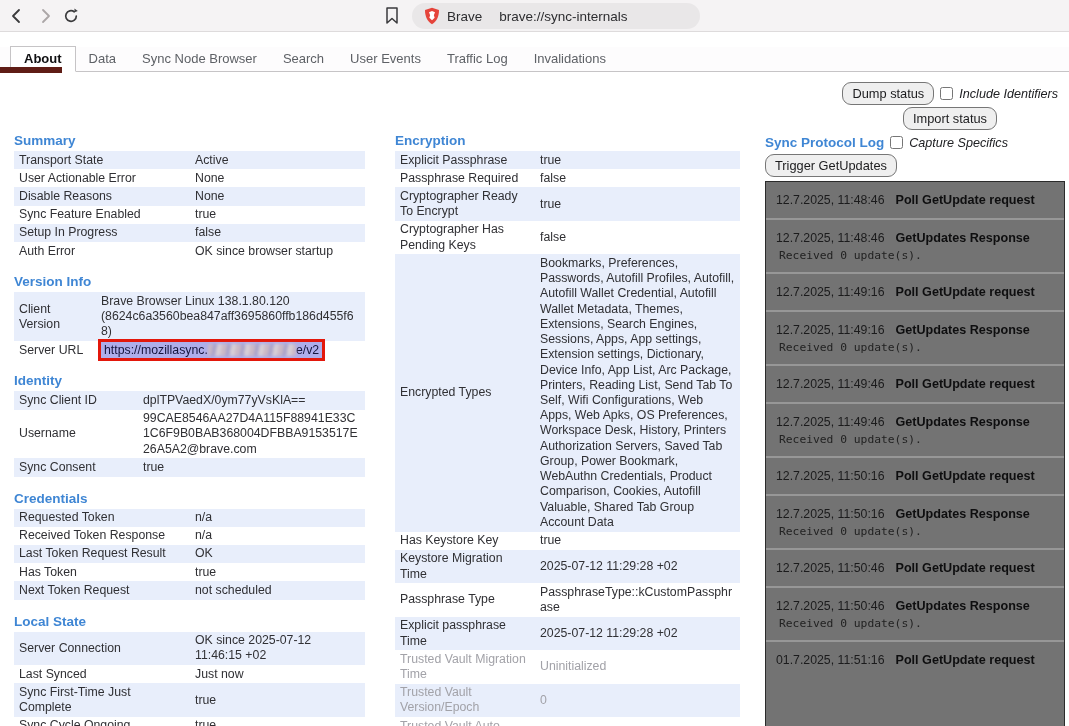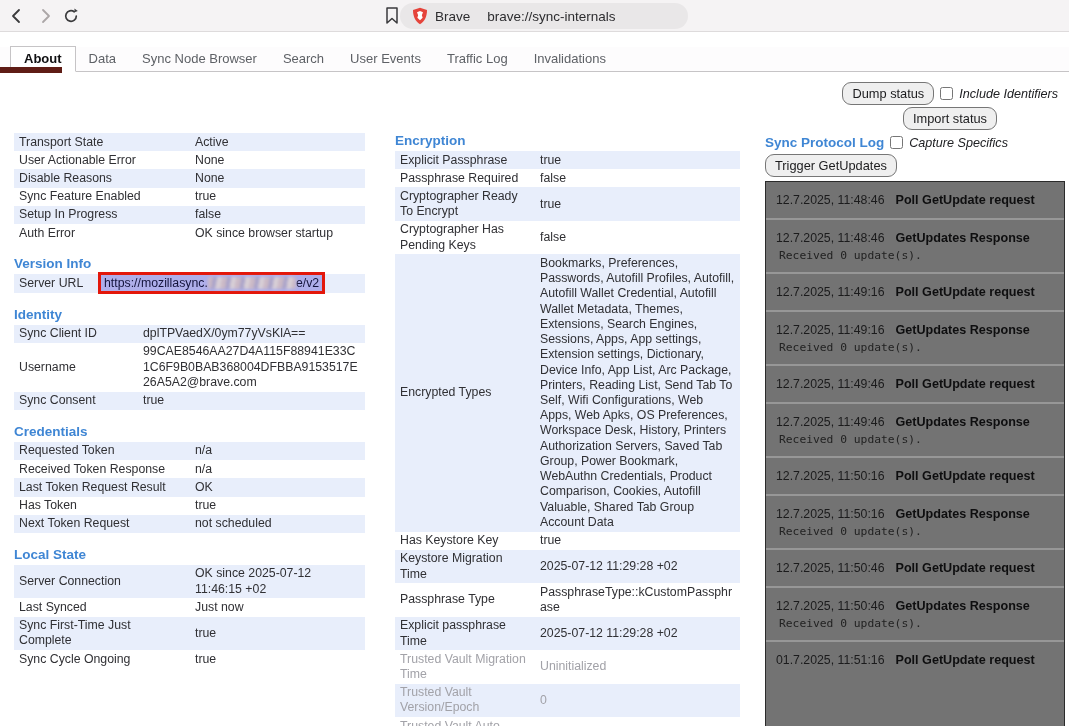--- a/index.html
+++ b/index.html
@@ -11,21 +11,21 @@
   }
   
   .toolbar {
     position:absolute; top:0; left:0; width:1069px; height:32px;
     background:#f5f3f4; border-bottom:1px solid #dedbdc;
   }
   .navbtn { position:absolute; top:5px; width:22px; height:22px; display:flex; align-items:center; justify-content:center; border-radius:50%; }
   #nav-back{ left:6px; } #nav-fwd{ left:34px; } #nav-reload{ left:60px; }
   #bookmark-ic{ position:absolute; left:384px; top:6px; }
   .urlpill {
-    position:absolute; left:400px; top:3px; width:288px; height:26px;
+    position:absolute; left:412px; top:3px; width:288px; height:26px;
     background:#e9e7e8; border-radius:13px;
     display:flex; align-items:center; padding:0 12px; gap:7px;
     font-size:13.5px; color:#2d2d30;
   }
   .urlpill .site { margin-right:10px; }
   
   .tabbar {
     position:absolute; top:47px; left:0; width:1069px; height:25px;
     display:flex; align-items:flex-end; padding-left:10px;
     border-bottom:1px solid #c6c4c6; background:#fdfcfd;
@@ -127,20 +127,21 @@
 <div id="dump-row">
   <button class="btn">Dump status</button>
   <input type="checkbox" style="">
   <span class="cb-label">Include Identifiers</span>
 </div>
 <div id="import-row">
   <button class="btn">Import status</button>
 </div>
 
 <div id="left-col">
+    <div class="sec-title">Summary</div>
     <table class="stats">
       <colgroup>
         <col style="width: 176px;">
         <col>
       </colgroup>
       <tbody>
         <tr>
           <td>Transport State</td>
           <td>Active</td>
         </tr>
@@ -166,20 +167,24 @@
         </tr>
       </tbody>
     </table>
     <div class="sec-title">Version Info</div>
     <table class="stats">
       <colgroup>
         <col style="width: 82px;">
         <col>
       </colgroup>
       <tbody>
+        <tr>
+          <td>Client Version</td>
+          <td>Brave Browser Linux 138.1.80.120 (8624c6a3560bea847aff3695860ffb186d455f68)</td>
+        </tr>
         <tr>
           <td>Server URL</td>
           <td><span class="sel-span"><span>https://mozillasync.</span><span class="redact"></span><span>e/v2</span></span></td>
         </tr>
       </tbody>
     </table>
     <div class="sec-title">Identity</div>
     <table class="stats">
       <colgroup>
         <col style="width: 124px;">

